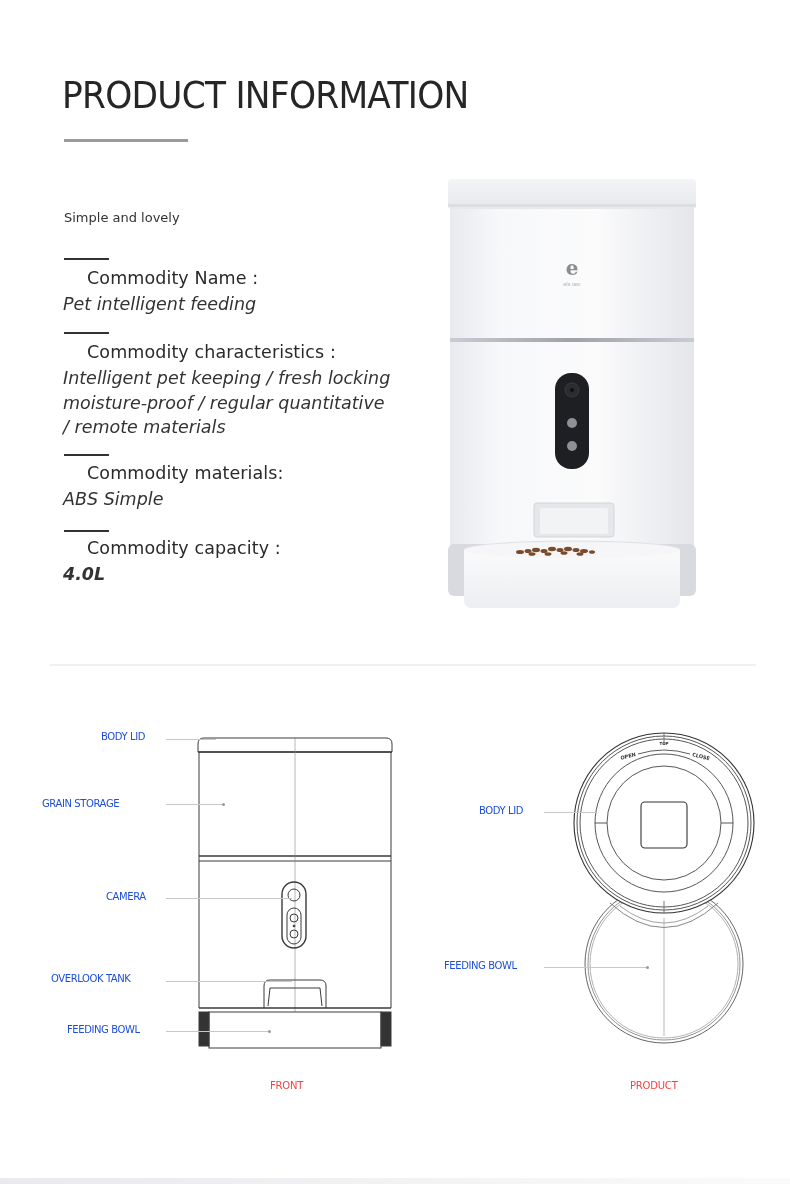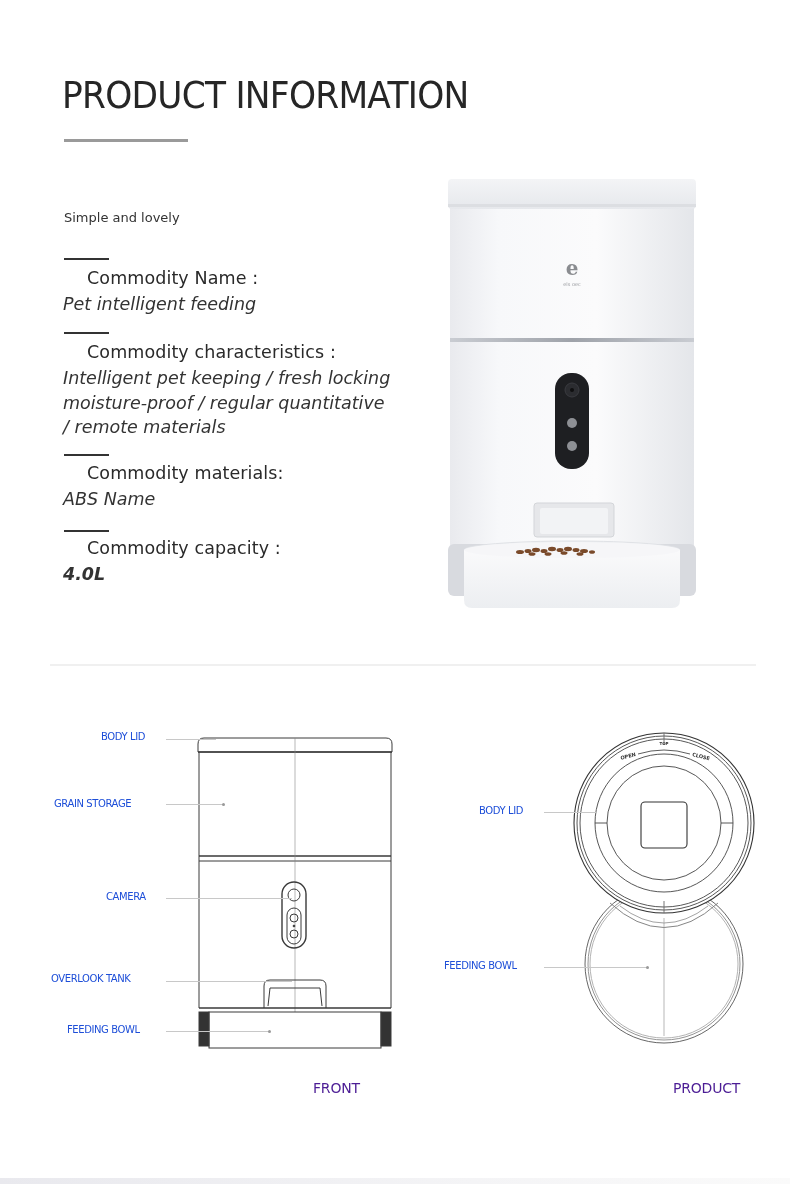--- a/index.html
+++ b/index.html
@@ -14,21 +14,21 @@
   .spec-label { position: absolute; left: 63px; font-size: 17.5px; font-weight: 500; color: #2a2a2a; white-space: nowrap; letter-spacing: 0.1px; margin-left: 24px; }
   .spec-value { position: absolute; left: 63px; font-size: 17.5px; color: #333; line-height: 24.5px; white-space: nowrap; font-style: italic; }
   .spec-value.bold { font-weight: 600; }
 
   .divider { left: 50px; top: 664px; width: 706px; height: 2px; background: #f0f0f0; }
 
   .lbl { position: absolute; font-size: 10px; color: #1d4ed8; white-space: nowrap; letter-spacing: -0.4px; }
   .lead { position: absolute; height: 1px; background: #c8c8c8; }
   .dot { position: absolute; width: 3px; height: 3px; background: #999; border-radius: 50%; }
 
-  .caption { position: absolute; font-size: 14px; color: #4c1d95; letter-spacing: -0.2px; margin-left: 43px; }
+  .caption { position: absolute; font-size: 10px; color: #ef4444; letter-spacing: -0.2px; }
   .bottom-bar { left: 0; top: 1178px; width: 790px; height: 6px; background: linear-gradient(to right, #e9e9ee, #f4f4f6 60%, #fafafa); }
 </style>
 </head>
 <body>
 
 <div class="abs title">PRODUCT INFORMATION</div>
 <div class="abs title-rule"></div>
 <div class="abs subtitle">Simple and lovely</div>
 
 <div>
@@ -37,21 +37,21 @@
   <div class="spec-value" style="top:292px">Pet intelligent feeding</div>
 
   <div class="spec-rule" style="top:332px"></div>
   <div class="spec-label" style="top:342px">Commodity characteristics :</div>
   <div class="spec-value" style="top:366px">Intelligent pet keeping / fresh locking</div>
   <div class="spec-value" style="top:390.5px">moisture-proof / regular quantitative</div>
   <div class="spec-value" style="top:415px">/ remote materials</div>
 
   <div class="spec-rule" style="top:454px"></div>
   <div class="spec-label" style="top:463px">Commodity materials:</div>
-  <div class="spec-value" style="top:487px">ABS Name</div>
+  <div class="spec-value" style="top:487px">ABS Simple</div>
 
   <div class="spec-rule" style="top:530px"></div>
   <div class="spec-label" style="top:538px">Commodity capacity :</div>
   <div class="spec-value bold" style="top:562px">4.0L</div>
 </div>
 
 <div class="abs" style="left:440px; top:172px; width:265px; height:445px;">
   <svg width="265" height="445" viewBox="0 0 265 445">
     <defs>
       <linearGradient id="bodyG" x1="0" x2="1" y1="0" y2="0">
@@ -148,21 +148,21 @@
       <line x1="9" y1="278" x2="201" y2="278" stroke-width="1.6"></line>
       <rect x="9" y="282" width="10" height="34" fill="#333"></rect>
       <rect x="191" y="282" width="10" height="34" fill="#333"></rect>
       <rect x="19" y="282" width="172" height="36"></rect>
     </g>
   </svg>
 
   <div class="lbl" style="left:101px; top:731px;">BODY LID</div>
   <div class="lead" style="left:166px; top:739px; width:50px;"></div>
 
-  <div class="lbl" style="left:54px; top:798px;text-align:right;">GRAIN STORAGE</div>
+  <div class="lbl" style="left:42px; top:798px;text-align:right;">GRAIN STORAGE</div>
   <div class="lead" style="left:166px; top:804px; width:58px;"></div>
   <div class="dot" style="left:222px; top:803px;"></div>
 
   <div class="lbl" style="left:106px; top:891px;">CAMERA</div>
   <div class="lead" style="left:166px; top:898px; width:126px;"></div>
 
   <div class="lbl" style="left:51px; top:973px;">OVERLOOK TANK</div>
   <div class="lead" style="left:166px; top:981px; width:126px;"></div>
 
   <div class="lbl" style="left:67px; top:1024px;">FEEDING BOWL</div>

